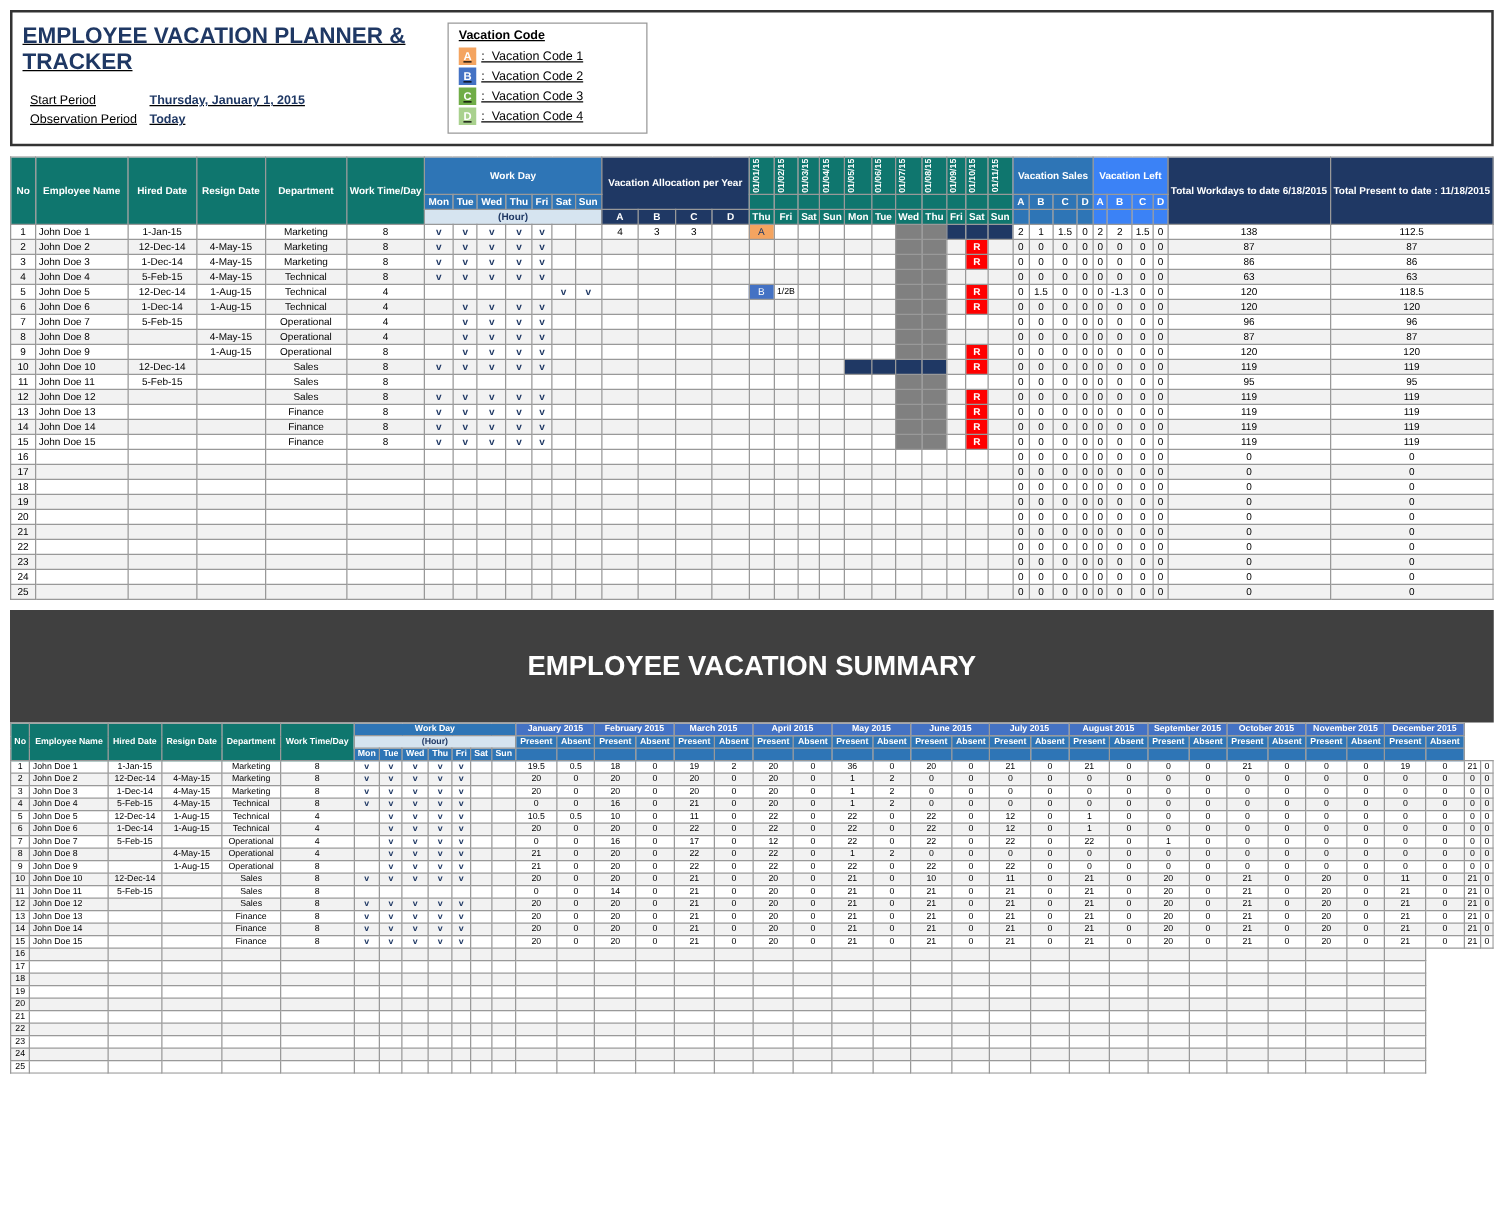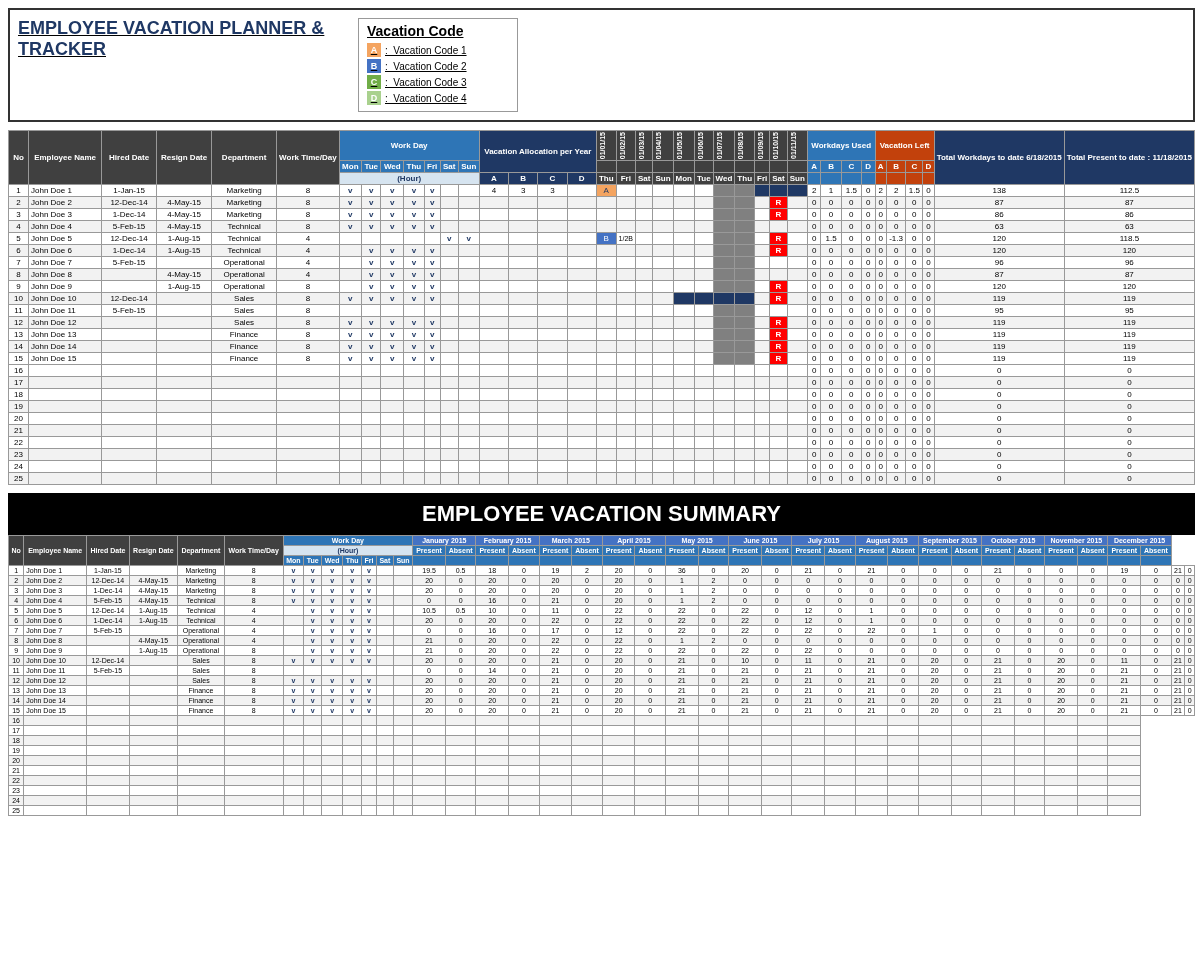--- a/index.html
+++ b/index.html
@@ -45,21 +45,21 @@
       gap: 24px;
       margin-left: 20px;
     }
     .legend-section {
       border: 1px solid #999;
       padding: 4px 8px;
       min-width: 160px;
     }
     .legend-title {
       font-weight: bold;
-      font-size: 14px;
+      font-size: 10px;
       margin-bottom: 4px;
     }
     .legend-item {
       display: flex;
       align-items: center;
       margin-bottom: 2px;
       font-size: 10px;
     }
     .legend-box {
       width: 14px;
@@ -90,21 +90,21 @@
       width: 100%;
       font-size: 8px;
     }
     table.planner th, table.planner td {
       border: 1px solid #999;
       padding: 1px 2px;
       text-align: center;
       white-space: nowrap;
     }
     .th-dark {
-      background: #404040;
+      background: #0f766e;
       color: white;
       font-weight: bold;
     }
     .th-blue {
       background: #2e75b6;
       color: white;
       font-weight: bold;
     }
     .th-light {
       background: #d6e4f0;
@@ -115,47 +115,47 @@
       background: #1f3864;
       color: white;
       font-weight: bold;
     }
     .th-used {
       background: #2e75b6;
       color: white;
       font-weight: bold;
     }
     .th-left {
-      background: #c2410c;
+      background: #3b82f6;
       color: white;
       font-weight: bold;
     }
     .th-total {
       background: #1f3864;
       color: white;
       font-weight: bold;
       margin-left: 44px;
     }
 
     .cell-v { color: #1f3864; font-weight: bold; }
     .cell-vacation-a { background: #f4a460; color: #1f3864; }
     .cell-vacation-b { background: #4472c4; color: white; }
     .cell-dark { background: #1f3864; }
     .cell-gray { background: #808080; }
     .cell-r { background: #ff0000; color: white; font-weight: bold; }
     .row-even { background: #f2f2f2; }
 
     
     .summary-header {
-      background: #000000;
+      background: #404040;
       color: white;
       font-size: 22px;
       font-weight: bold;
       text-align: center;
-      padding: 8px;
+      padding: 32px;
       margin: 8px 8px 0 8px;
     }
 
     table.summary {
       border-collapse: collapse;
       width: 100%;
       font-size: 7px;
     }
     table.summary th, table.summary td {
       border: 1px solid #999;
@@ -182,20 +182,32 @@
       font-weight: bold;
       text-align: center;
     }
   </style>
 </head>
 <body>
 
 <div class="top-section">
   <div class="title-block">
     <div class="main-title">EMPLOYEE VACATION PLANNER &amp; TRACKER</div>
+    <table class="period-table">
+      <tbody>
+          <tr>
+        <td>Start Period</td>
+        <td class="period-value">Thursday, January 1, 2015</td>
+      </tr>
+      <tr>
+        <td>Observation Period</td>
+        <td class="period-value">Today</td>
+      </tr>
+    </tbody>
+      </table>
   </div>
 
   <div class="legend-block">
 
     <div class="legend-section">
       <div class="legend-title">Vacation Code</div>
       <div class="legend-item">
         <span class="legend-box box-a">A</span>
         <span>:&nbsp; Vacation Code 1</span>
       </div>
@@ -256,21 +268,21 @@
         <th class="th-dark" style="width:14px;">
             <div class="rotate-text">01/09/15</div>
           </th>
         <th class="th-dark" style="width:14px;">
             <div class="rotate-text">01/10/15</div>
           </th>
         <th class="th-dark" style="width:14px;">
             <div class="rotate-text">01/11/15</div>
           </th>
 
-        <th colspan="4" class="th-used">Workdays Used</th>
+        <th colspan="4" class="th-used">Vacation Sales</th>
 
         <th colspan="4" class="th-left">Vacation Left</th>
 
         <th rowspan="3" class="th-total" style="width:35px;">Total Workdays to date 6/18/2015</th>
 
         <th rowspan="3" class="th-total" style="width:35px;">Total Present to date : 11/18/2015</th>
       </tr>
       <tr>
         <th class="th-blue">Mon</th>
         <th class="th-blue">Tue</th>

